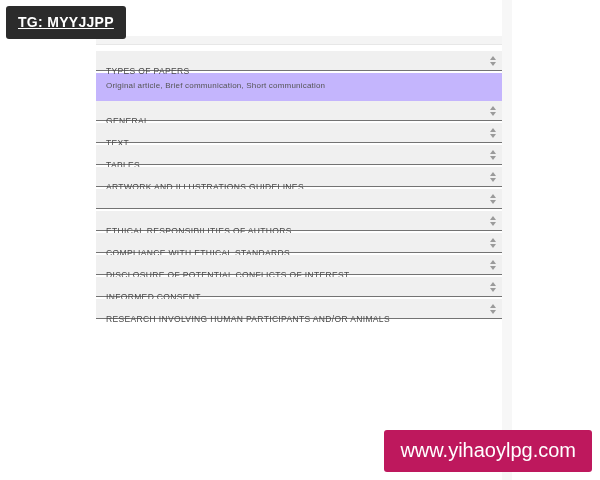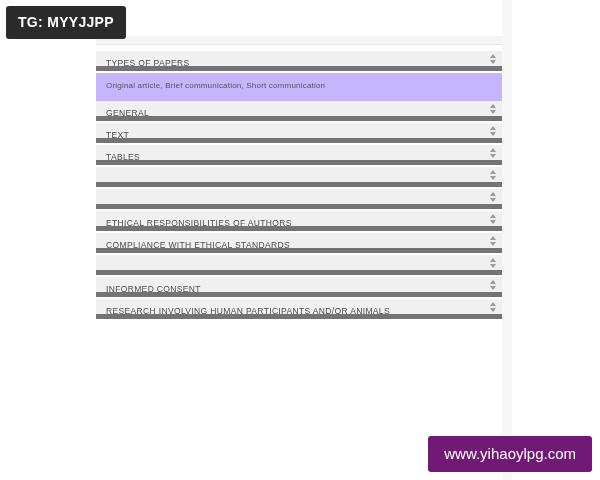--- a/index.html
+++ b/index.html
@@ -22,30 +22,31 @@
     left: 6px;
     background: #2b2b2b;
     color: #ffffff;
     font-size: 14px;
     font-weight: bold;
     letter-spacing: 0.3px;
     padding: 8px 12px 9px 12px;
     border-radius: 3px;
     z-index: 10;
     white-space: nowrap;
+    text-decoration: underline;
   }
 
   
   .watermark {
     position: absolute;
     right: 8px;
     bottom: 8px;
-    background: #701a75;
+    background: #be185d;
     color: #ffffff;
-    font-size: 15px;
+    font-size: 20px;
     padding: 9px 16px 10px 16px;
     border-radius: 3px;
     z-index: 10;
     white-space: nowrap;
   }
 
   
   .page {
     position: absolute;
     left: 88px;
@@ -68,26 +69,26 @@
     border-bottom: 1px solid #e7e7e7;
   }
 
   .accordion {
     display: block;
   }
 
   .acc-item {
     position: relative;
     background: #f0f0f0;
-    border-bottom: 5px solid #737373;
+    border-bottom: 1px solid #737373;
     height: 20px;
     margin-bottom: 2px;
     display: flex;
-    align-items: center;
-    padding: 9px 22px 0 10px;
+    align-items: flex-start;
+    padding: 16px 22px 0 10px;
     box-sizing: border-box;
     cursor: pointer;
   }
 
   .acc-title {
     font-size: 8.5px;
     color: #4a4a4a;
     letter-spacing: 0.35px;
     line-height: 1;
     text-transform: uppercase;
@@ -187,20 +188,21 @@
 
       <div class="acc-item">
         <span class="acc-title">TABLES</span>
         <span class="acc-toggle">
           <span class="tri-up"></span>
             <span class="tri-down"></span>
         </span>
       </div>
 
       <div class="acc-item">
+        <span class="acc-title">ARTWORK AND ILLUSTRATIONS GUIDELINES</span>
         <span class="acc-toggle">
           <span class="tri-up"></span>
             <span class="tri-down"></span>
         </span>
       </div>
 
 
       <div class="acc-item">
         <span class="acc-toggle">
           <span class="tri-up"></span>
@@ -218,20 +220,21 @@
 
       <div class="acc-item">
         <span class="acc-title">COMPLIANCE WITH ETHICAL STANDARDS</span>
         <span class="acc-toggle">
           <span class="tri-up"></span>
             <span class="tri-down"></span>
         </span>
       </div>
 
       <div class="acc-item">
+        <span class="acc-title">DISCLOSURE OF POTENTIAL CONFLICTS OF INTEREST</span>
         <span class="acc-toggle">
           <span class="tri-up"></span>
             <span class="tri-down"></span>
         </span>
       </div>
 
       <div class="acc-item">
         <span class="acc-title">INFORMED CONSENT</span>
         <span class="acc-toggle">
           <span class="tri-up"></span>

